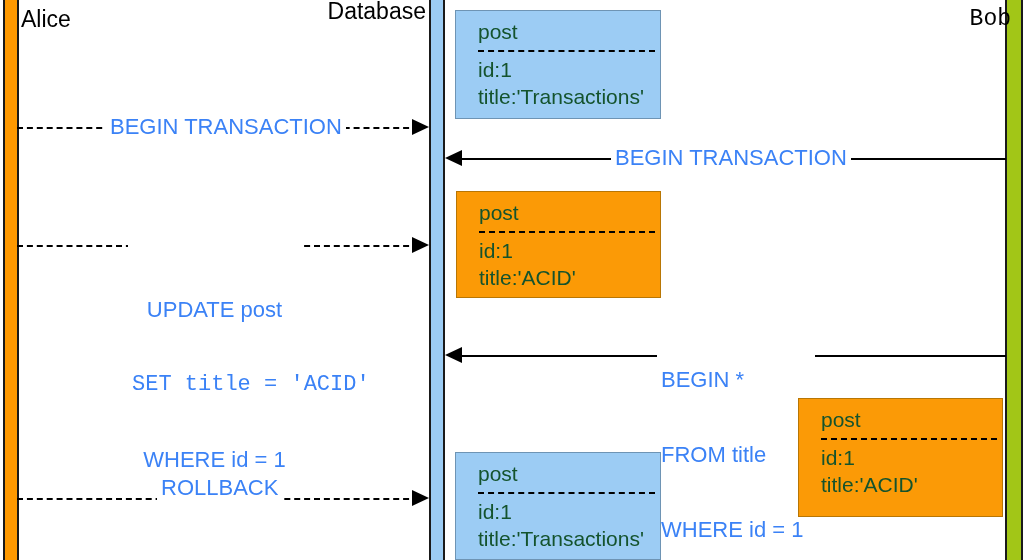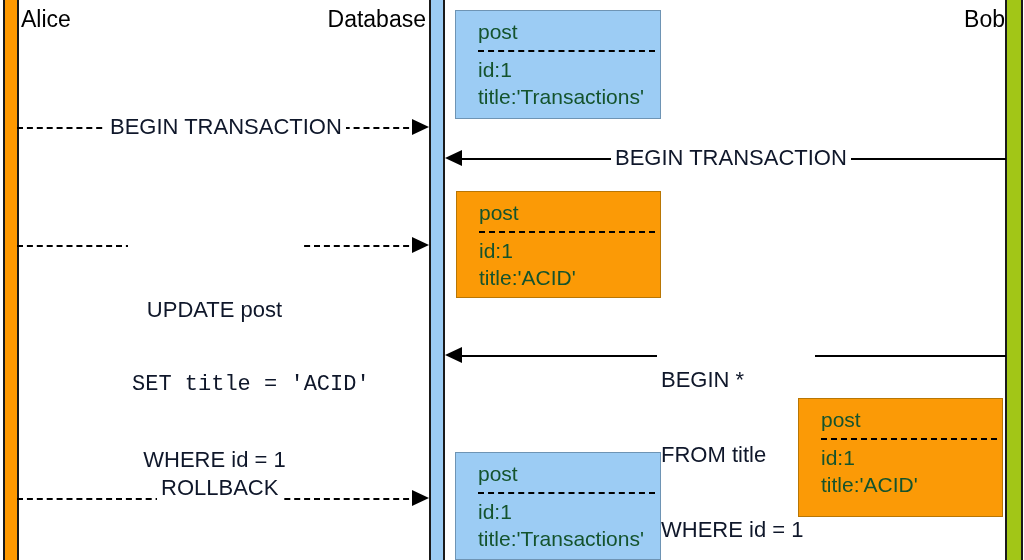--- a/index.html
+++ b/index.html
@@ -56,21 +56,21 @@
   }
   .arrow-head.left {
     border-top: 8px solid transparent;
     border-bottom: 8px solid transparent;
     border-right: 17px solid #000000;
   }
 
   .msg-label {
     position: absolute;
     font-size: 22px;
-    color: #0f172a;
+    color: #3b82f6;
     background: #ffffff;
     line-height: 25px;
     white-space: pre;
     padding: 0 4px;
   }
   .msg-label.center { text-align: center; }
   .msg-label.left   { text-align: left; }
 
   
   .note-box {
@@ -96,24 +96,24 @@
 </style>
 </head>
 <body>
 
 <div id="canvas">
 
   <div class="lifeline" style="left:3px; width:16px; background:#ff9900;"></div>
   <div class="lifeline-label" style="left:21px; top:8px;">Alice</div>
 
   <div class="lifeline" style="left:429px; width:16px; background:#9cccf4;"></div>
-  <div class="lifeline-label" style="right:598px; top:8px;">Database</div>
+  <div class="lifeline-label" style="right:598px; top:0;">Database</div>
 
   <div class="lifeline" style="left:1005px; width:18px; background:#a2c617;"></div>
-  <div class="lifeline-label" style="right:19px; top:8px;">Bob</div>
+  <div class="lifeline-label" style="right:13px; top:8px;font-family:Liberation Mono, monospace;">Bob</div>
 
   <div class="msg-line dashed" style="left:17px; top:127px; width:402px;"></div>
   <div class="arrow-head right" style="left:412px; top:119px;"></div>
   <div class="msg-label center" style="left:106px; top:114px;">BEGIN TRANSACTION</div>
 
   <div class="msg-line solid" style="left:452px; top:158px; width:554px;"></div>
   <div class="arrow-head left" style="left:445px; top:150px;"></div>
   <div class="msg-label center" style="left:611px; top:145px;">BEGIN TRANSACTION</div>
 
   <div class="msg-line dashed" style="left:17px; top:245px; width:402px;"></div>

